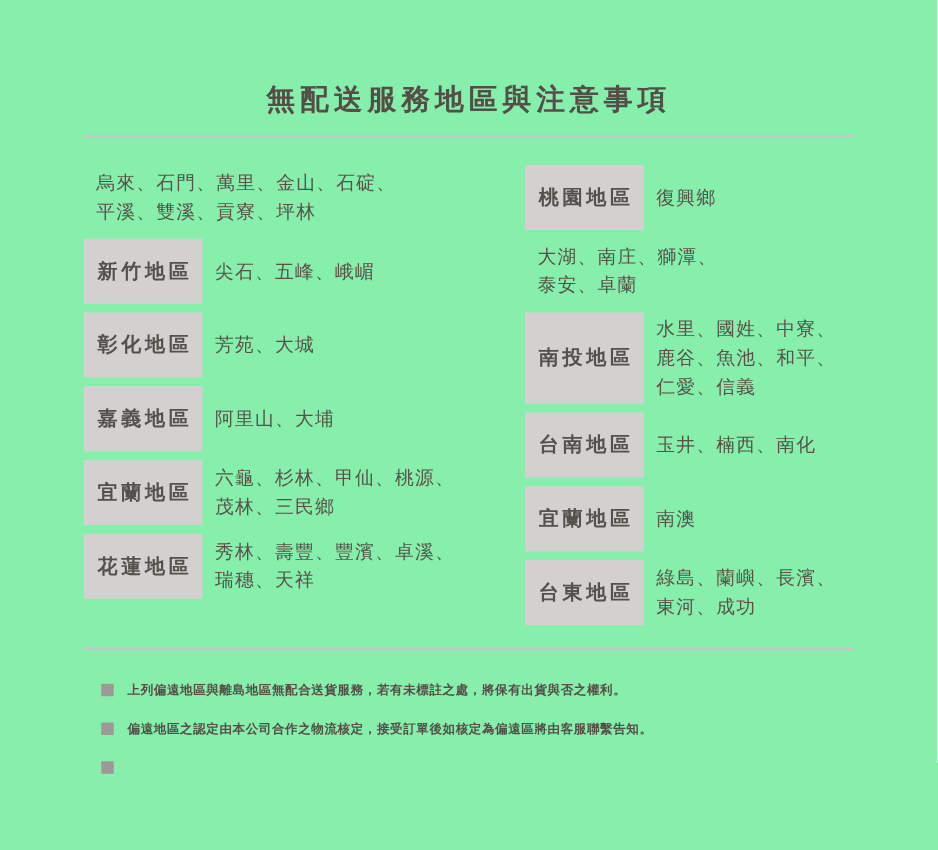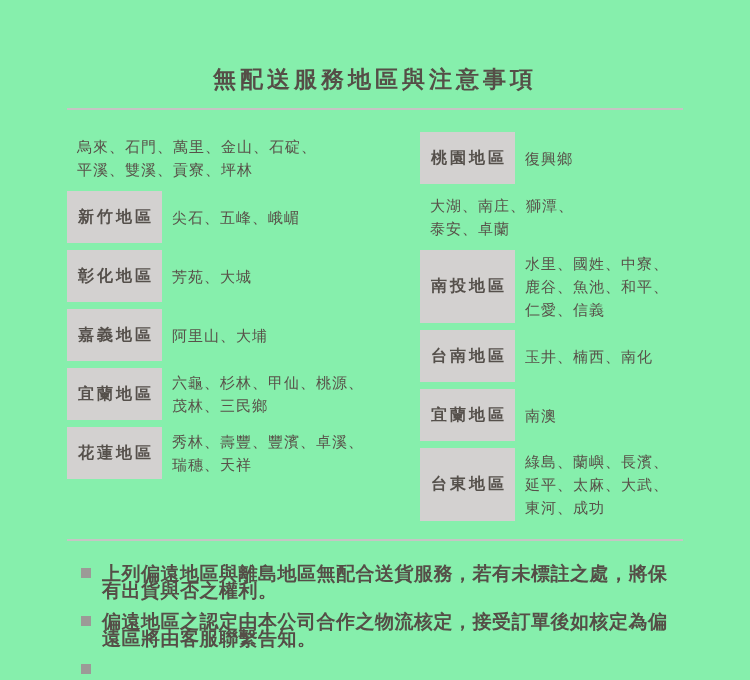--- a/index.html
+++ b/index.html
@@ -71,21 +71,21 @@
   .notes {
     width: 616px;
     margin: 24px auto 0 auto;
     padding-left: 14px;
     box-sizing: border-box;
   }
   .note-row {
     display: flex;
     align-items: flex-start;
     margin-bottom: 14px;
-    font-size: 19px;
+    font-size: 10px;
     font-weight: bold;
     letter-spacing: 0.5px;
     line-height: 17px;
     color: #554e47;
   }
   .note-bullet {
     flex: 0 0 10px;
     width: 10px;
     height: 10px;
     background: #9c9a97;
@@ -172,21 +172,20 @@
         <div class="region-row">
           <div class="region-label">宜蘭地區</div>
           <div class="region-areas">
             <div class="area-line">南澳</div>
           </div>
         </div>
         <div class="region-row">
           <div class="region-label">台東地區</div>
           <div class="region-areas">
             <div class="area-line">綠島、蘭嶼、長濱、</div>
-            <div class="area-line">延平、太麻、大武、</div>
             <div class="area-line">東河、成功</div>
           </div>
         </div>
       </div>
   </div>
 
   <div class="rule bottom"></div>
 
   <div class="notes">
       <div class="note-row">

